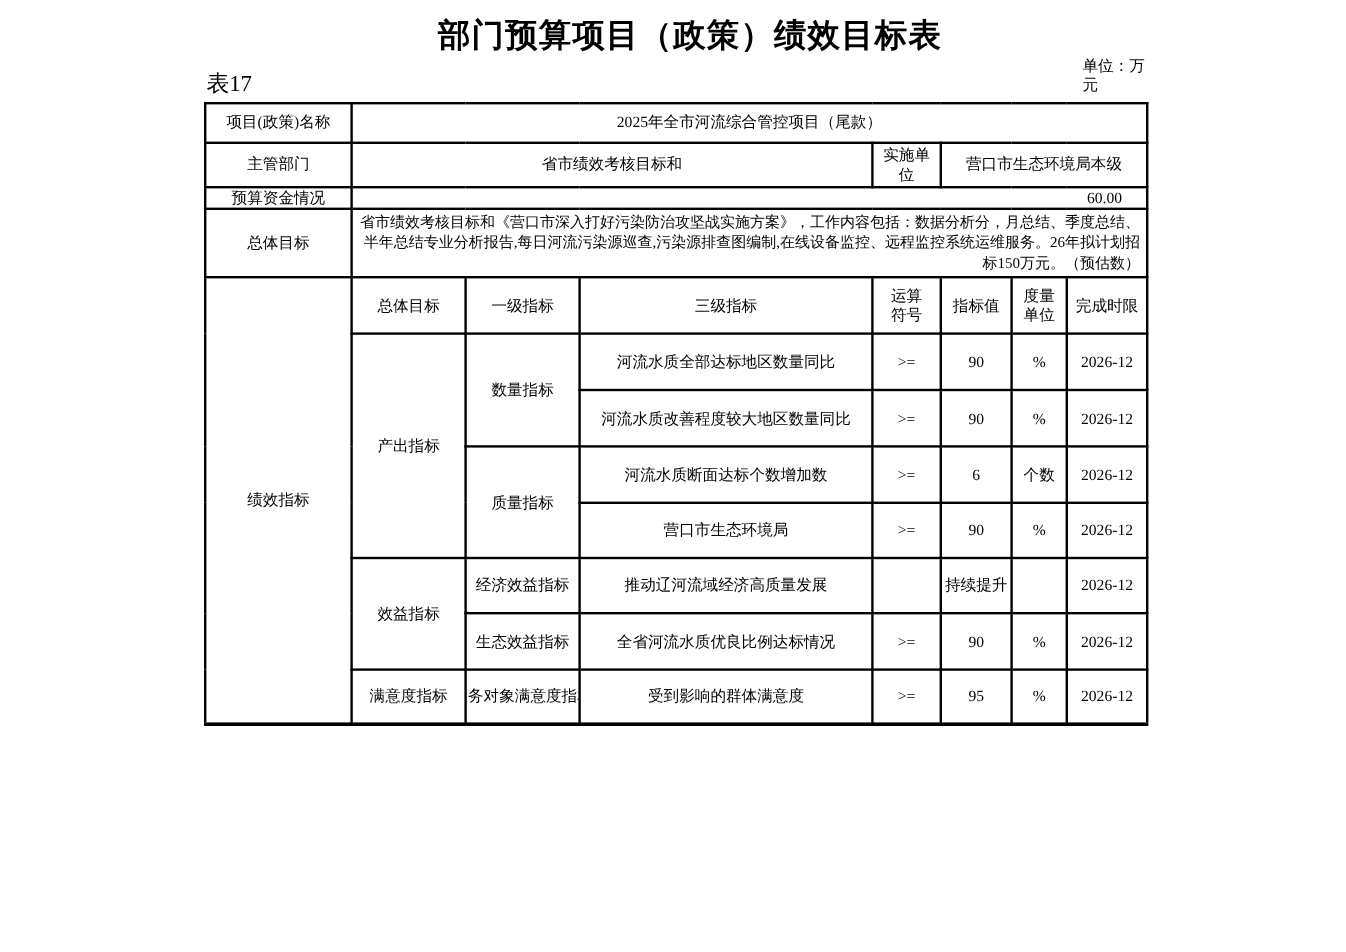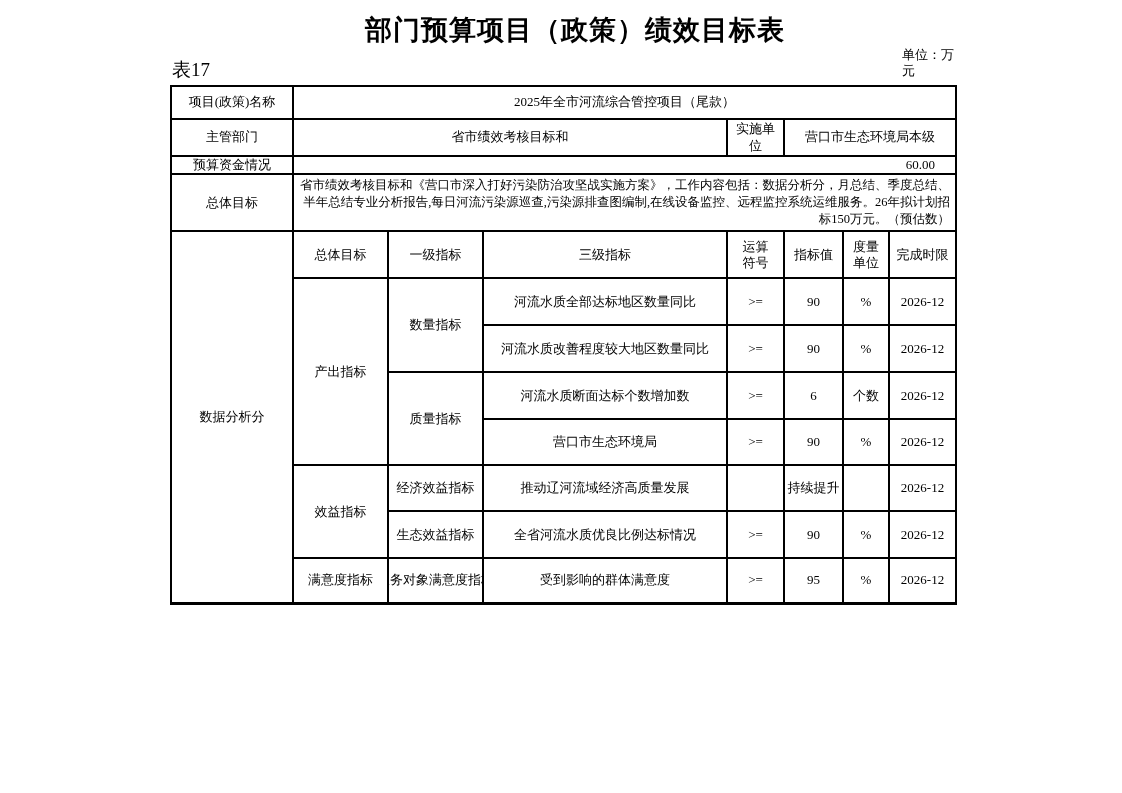--- a/index.html
+++ b/index.html
@@ -75,21 +75,21 @@
       <td>预算资金情况</td>
       <td colspan="7" class="money">60.00</td>
     </tr>
 
     <tr style="height:53px">
       <td>总体目标</td>
       <td colspan="7" class="goal-text">省市绩效考核目标和《营口市深入打好污染防治攻坚战实施方案》，工作内容包括：数据分析分，月总结、季度总结、半年总结专业分析报告,每日河流污染源巡查,污染源排查图编制,在线设备监控、远程监控系统运维服务。26年拟计划招标150万元。（预估数）</td>
     </tr>
 
     <tr style="height:47px">
-      <td rowspan="8">数据分析分</td>
+      <td rowspan="8">绩效指标</td>
       <td>总体目标</td>
       <td>一级指标</td>
       <td>三级指标</td>
       <td>
             <div class="hdr-narrow">运算符号</div>
           </td>
       <td>指标值</td>
       <td>
             <div class="hdr-narrow">度量单位</div>
           </td>

